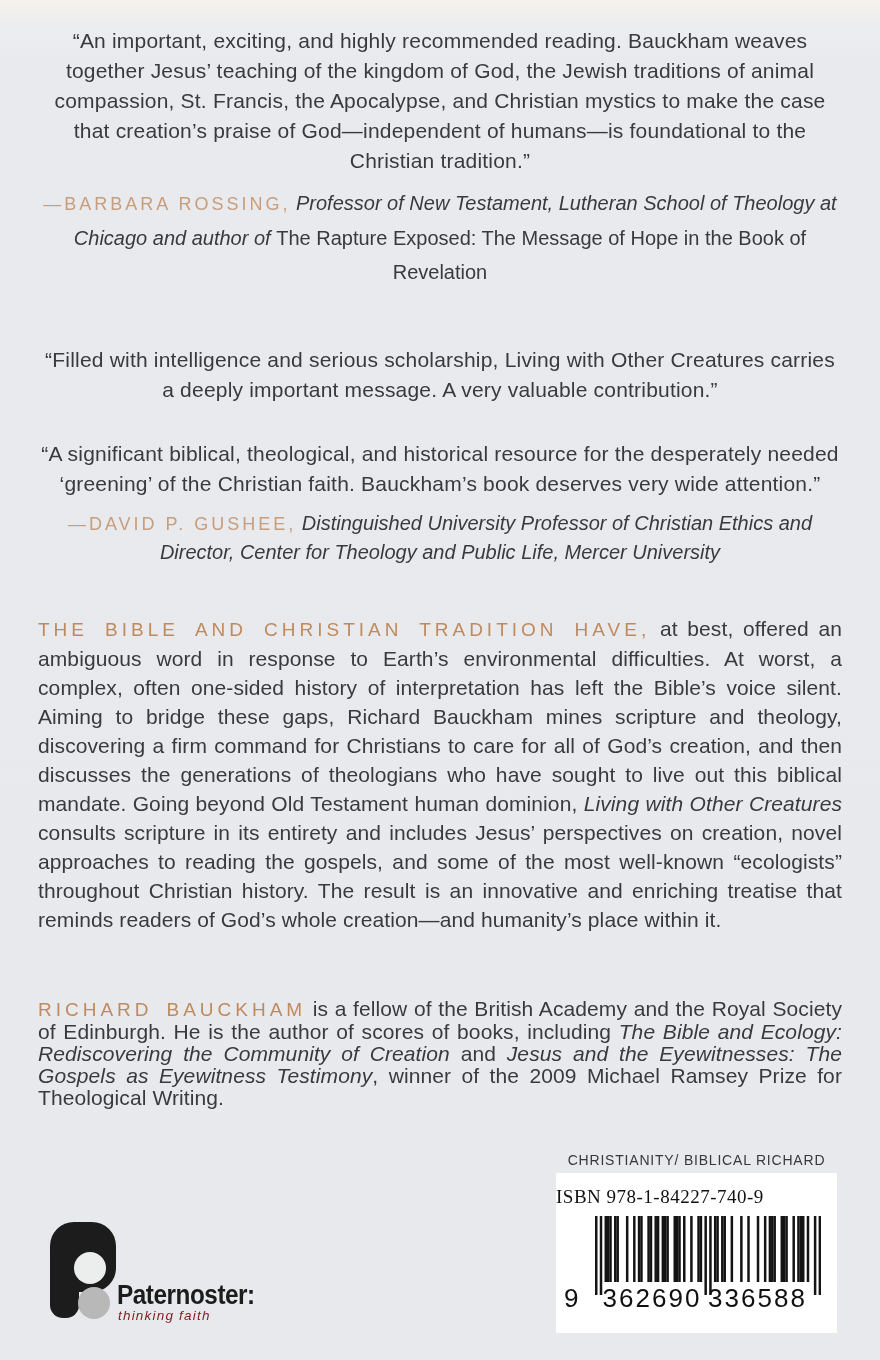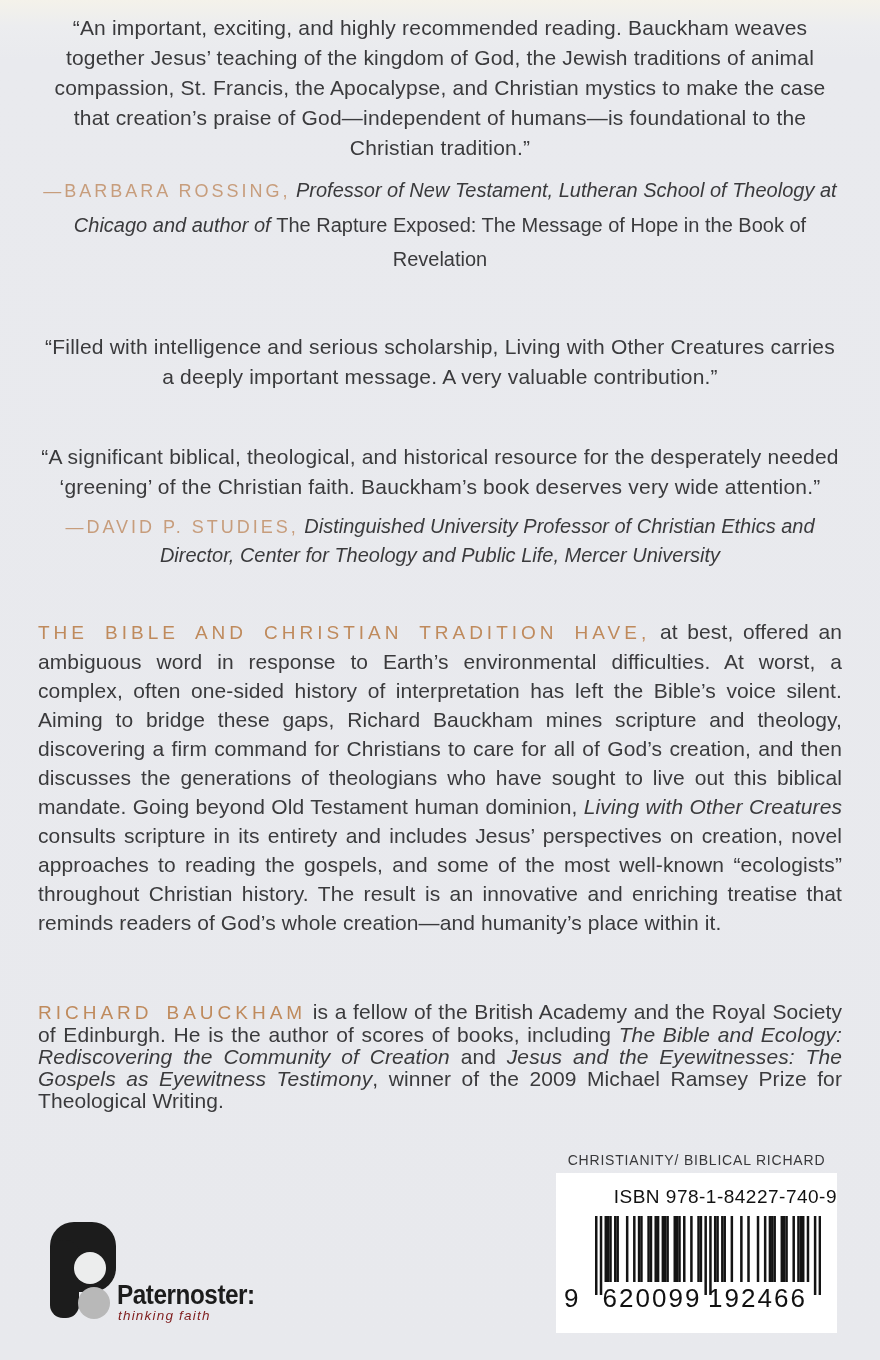--- a/index.html
+++ b/index.html
@@ -10,35 +10,35 @@
     --barcode-bg:#ffffff;
     --logo-gray:#b8b8b8;
   }
   *{margin:0;padding:0;box-sizing:border-box;}
   html,body{width:880px;height:1360px;overflow:hidden;}
   body{
     font-family:"Liberation Sans", sans-serif;
     color:var(--text);
     background:linear-gradient(180deg,#f4f2ea 0px,#ecedef 26px,var(--background) 60px,#e8e9ed 100%);
   }
-  .cover{position:relative;width:880px;height:1360px;padding:13px 38px 0 38px;}
+  .cover{position:relative;width:880px;height:1360px;padding:26px 38px 0 38px;}
 
   
   .quote-block{text-align:center;}
   .quote-text{
     font-size:21px;line-height:30px;letter-spacing:.2px;
   }
   .quote-attrib{
     margin-top:10px;font-size:20px;line-height:28px;
   }
   .quote-block.q1 .quote-attrib{line-height:34px;max-width:820px;margin-left:auto;margin-right:auto;}
   .quote-block.q2 .quote-attrib{max-width:720px;margin-left:auto;margin-right:auto;}
   .quote-block.q3 .quote-attrib{max-width:800px;margin-left:auto;margin-right:auto;}
   .quote-block.q1{margin-bottom:56px;}
-  .quote-block.q2{margin-bottom:50px;}
+  .quote-block.q2{margin-bottom:34px;}
   .quote-block.q3{margin-bottom:48px;}
   .attrib-name{
     color:var(--accent-name);
     font-size:18px;letter-spacing:3px;
   }
   .attrib-italic{font-style:italic;}
   .attrib-roman{font-style:normal;}
 
   
   .body-copy{
@@ -71,22 +71,22 @@
   .category{
     position:absolute;left:556px;top:1152px;width:281px;
     text-align:center;font-size:14px;letter-spacing:.8px;color:#38383a;
     white-space:nowrap;
   }
   .barcode-panel{
     position:absolute;left:556px;top:1173px;width:281px;height:160px;
     background:var(--barcode-bg);
   }
   .isbn-label{
-    position:absolute;left:0;top:13px;width:100%;text-align:right;
-    font-family:Liberation Sans, sans-serif;
+    position:absolute;left:0;top:13px;width:100%;text-align:left;
+    font-family:Liberation Serif, serif;
     font-size:19px;letter-spacing:.5px;color:#111;white-space:nowrap;
   }
   .barcode-svg{position:absolute;left:39px;top:43px;}
   .barcode-svg rect{fill:#141414;}
   .bc-digit{
     position:absolute;top:110px;
     font-size:26px;letter-spacing:2px;color:#111;
     font-family:"Liberation Sans", sans-serif;
   }
   .bc-first{left:8px;}
@@ -102,21 +102,21 @@
     <p class="quote-text">“An important, exciting, and highly recommended reading. Bauckham weaves together Jesus’ teaching of the kingdom of God, the Jewish traditions of animal compassion, St. Francis, the Apocalypse, and Christian mystics to make the case that creation’s praise of God—independent of humans—is foundational to the Christian tradition.”</p>
     <p class="quote-attrib"><span class="attrib-name">—BARBARA ROSSING,</span><span class="attrib-italic"> Professor of New Testament, Lutheran School of Theology at Chicago and author of </span><span class="attrib-roman">The Rapture Exposed: The Message of Hope in the Book of Revelation</span></p>
   </section>
 
   <section class="quote-block q2">
     <p class="quote-text">“Filled with intelligence and serious scholarship, Living with Other Creatures carries a deeply important message. A very valuable contribution.”</p>
   </section>
 
   <section class="quote-block q3">
     <p class="quote-text">“A significant biblical, theological, and historical resource for the desperately needed ‘greening’ of the Christian faith. Bauckham’s book deserves very wide attention.”</p>
-    <p class="quote-attrib"><span class="attrib-name">—DAVID P. STUDIES,</span><span class="attrib-italic"> Distinguished University Professor of Christian Ethics and Director, Center for Theology and Public Life, Mercer University</span><span class="attrib-roman"></span></p>
+    <p class="quote-attrib"><span class="attrib-name">—DAVID P. GUSHEE,</span><span class="attrib-italic"> Distinguished University Professor of Christian Ethics and Director, Center for Theology and Public Life, Mercer University</span><span class="attrib-roman"></span></p>
   </section>
 
   <section>
     <p class="body-copy"><span class="lead">THE BIBLE AND CHRISTIAN TRADITION HAVE,</span><span> at best, offered an ambiguous word in response to Earth’s environmental difficulties. At worst, a complex, often one-sided history of interpretation has left the Bible’s voice silent. Aiming to bridge these gaps, Richard Bauckham mines scripture and theology, discovering a firm command for Christians to care for all of God’s creation, and then discusses the generations of theologians who have sought to live out this biblical mandate. Going beyond Old Testament human dominion, </span><span class="it">Living with Other Creatures</span><span> consults scripture in its entirety and includes Jesus’ perspectives on creation, novel approaches to reading the gospels, and some of the most well-known “ecologists” throughout Christian history. The result is an innovative and enriching treatise that reminds readers of God’s whole creation—and humanity’s place within it.</span></p>
   </section>
 
   <section>
     <p class="body-copy bio-copy"><span class="lead">RICHARD BAUCKHAM</span><span> is a fellow of the British Academy and the Royal Society of Edinburgh. He is the author of scores of books, including </span><span class="it">The Bible and Ecology: Rediscovering the Community of Creation</span><span> and </span><span class="it">Jesus and the Eyewitnesses: The Gospels as Eyewitness Testimony</span><span>, winner of the 2009 Michael Ramsey Prize for Theological Writing.</span></p>
   </section>
 
@@ -179,17 +179,17 @@
         <rect x="190.32" y="0" width="2.50" height="66"></rect>
         <rect x="197.45" y="0" width="2.50" height="66"></rect>
         <rect x="202.21" y="0" width="2.50" height="66"></rect>
         <rect x="204.59" y="0" width="2.50" height="66"></rect>
         <rect x="206.97" y="0" width="2.50" height="66"></rect>
         <rect x="211.73" y="0" width="2.50" height="66"></rect>
         <rect x="218.86" y="0" width="2.50" height="79"></rect>
         <rect x="223.62" y="0" width="2.50" height="79"></rect>
       </svg>
     <div class="bc-digit bc-first">9</div>
-    <div class="bc-digit bc-g1">620099</div>
-    <div class="bc-digit bc-g2">192466</div>
+    <div class="bc-digit bc-g1">362690</div>
+    <div class="bc-digit bc-g2">336588</div>
   </div>
 
 </div>
 
 </body></html>

